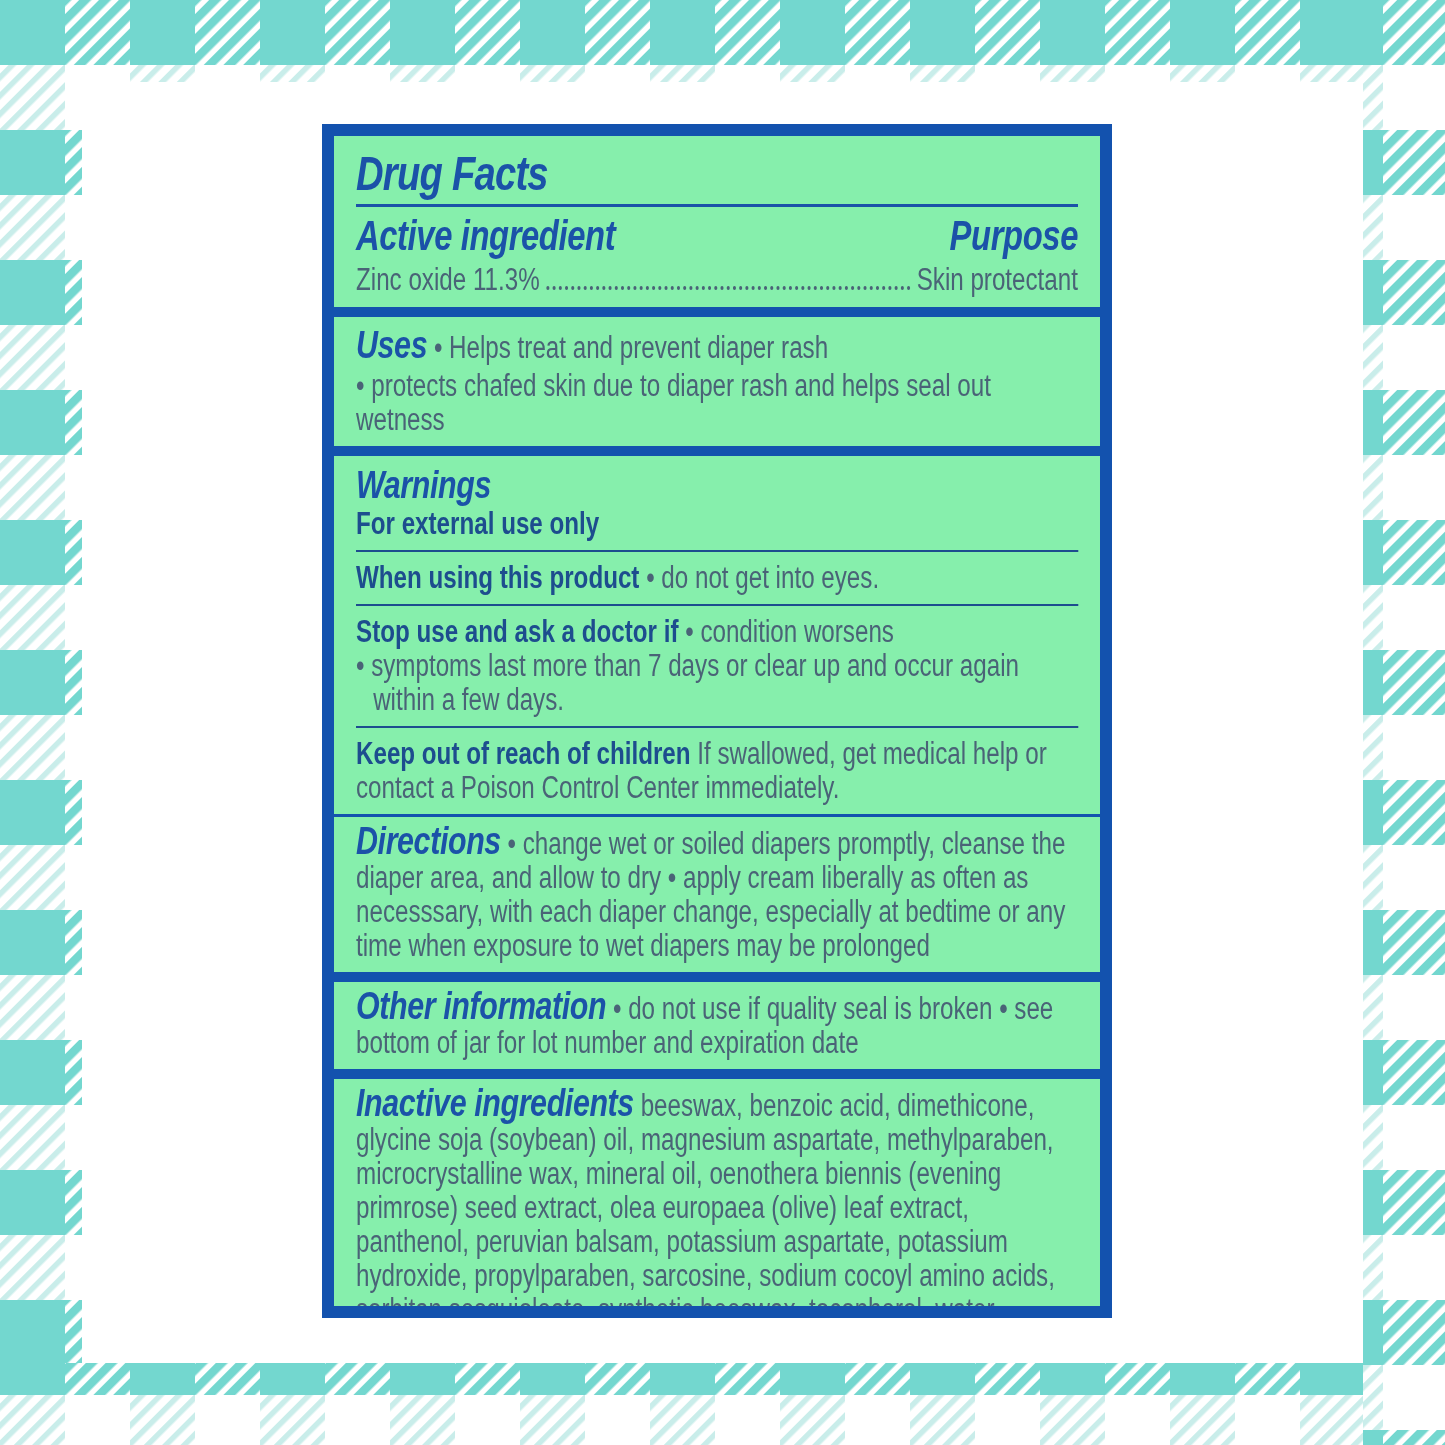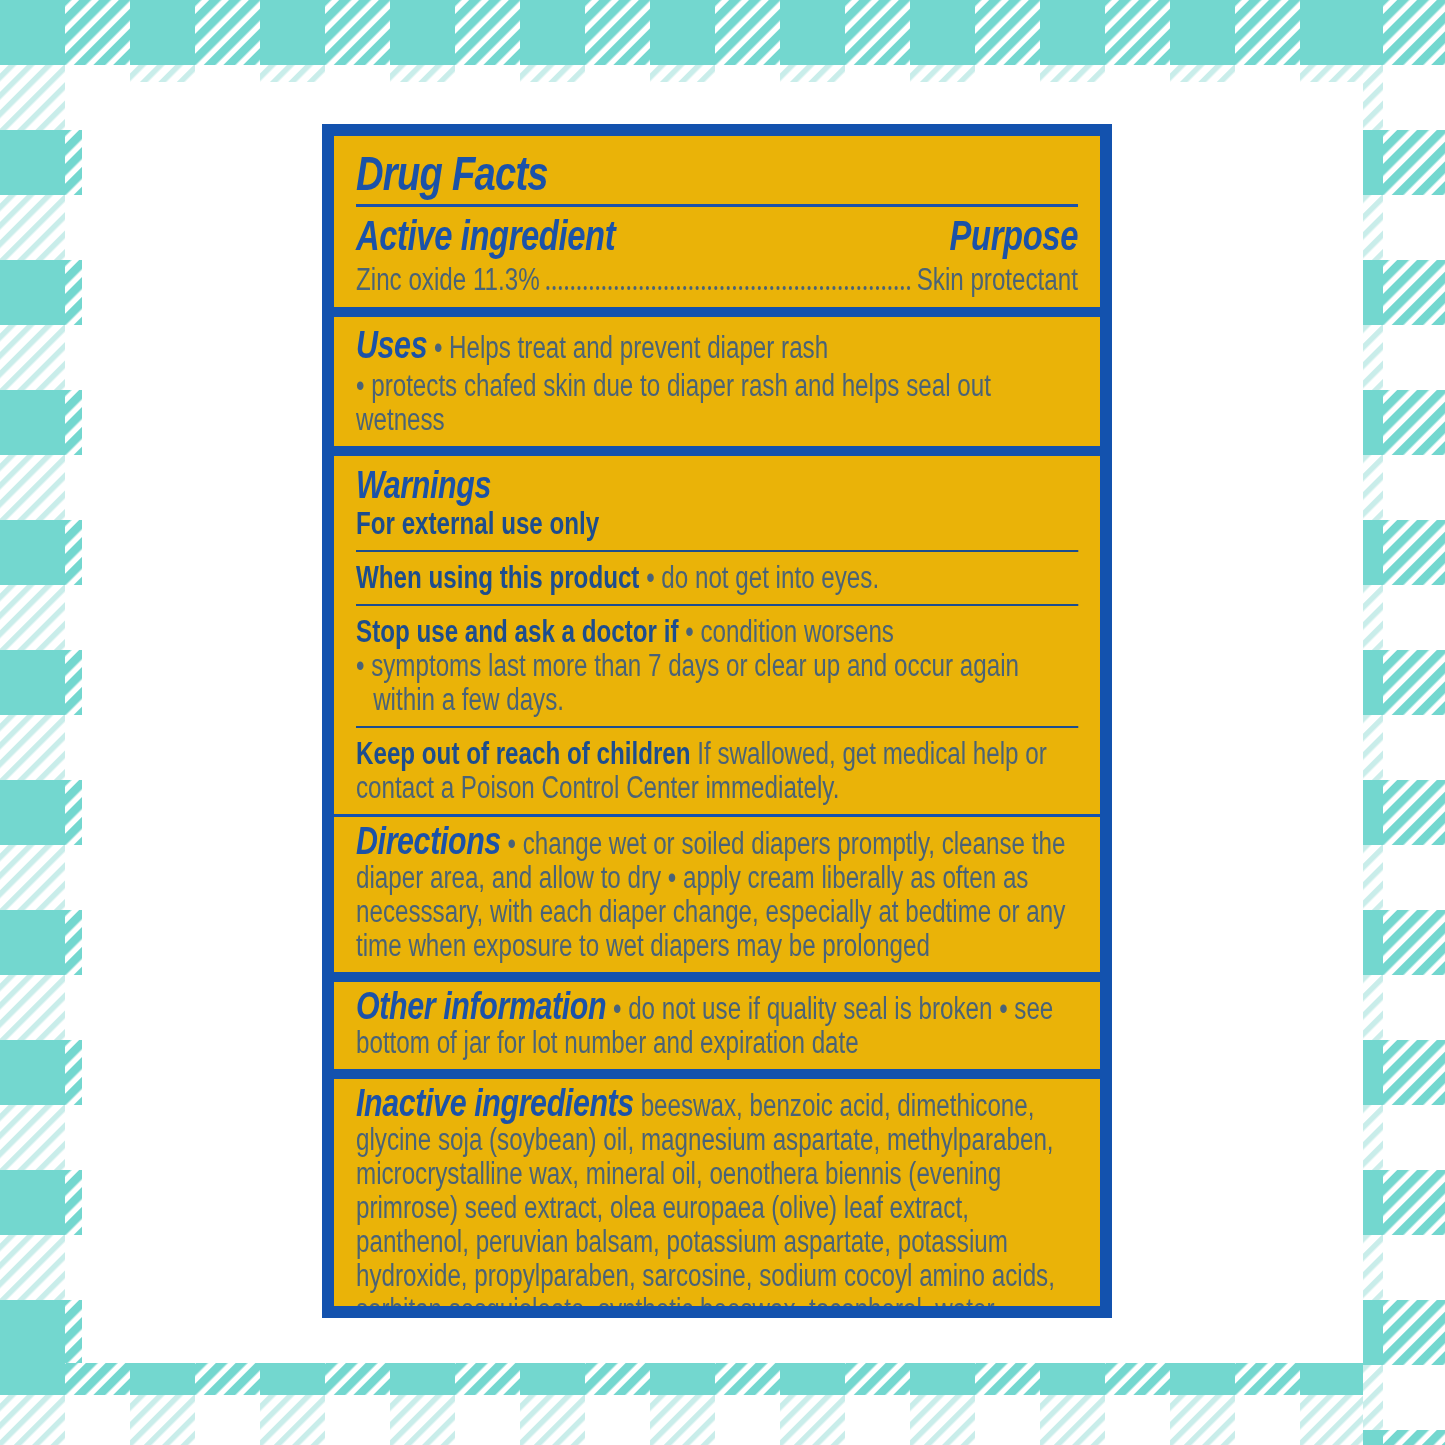--- a/index.html
+++ b/index.html
@@ -6,21 +6,21 @@
   body {
     width:1445px; height:1445px; position:relative;
     background:#ffffff; overflow:hidden;
     font-family:"Liberation Sans", sans-serif;
   }
   .gingham { position:absolute; left:0; top:0; width:1445px; height:1445px; }
 
   .panel {
     position:absolute; left:322px; top:124px;
     width:790px; height:1194px; box-sizing:border-box;
-    background:#eab308; border:12px solid #1352ae;
+    background:#86efac; border:12px solid #1352ae;
     padding:4px 22px 6px 22px; overflow:hidden;
   }
 
   
   .cx { transform:scaleX(0.78); transform-origin:0 0; width:128.2%; }
 
   .h1 {
     font-size:49px; font-weight:bold; font-style:italic;
     color:#1b52a8; line-height:54px; margin:6px 0 0 0; letter-spacing:-1px;
   }

